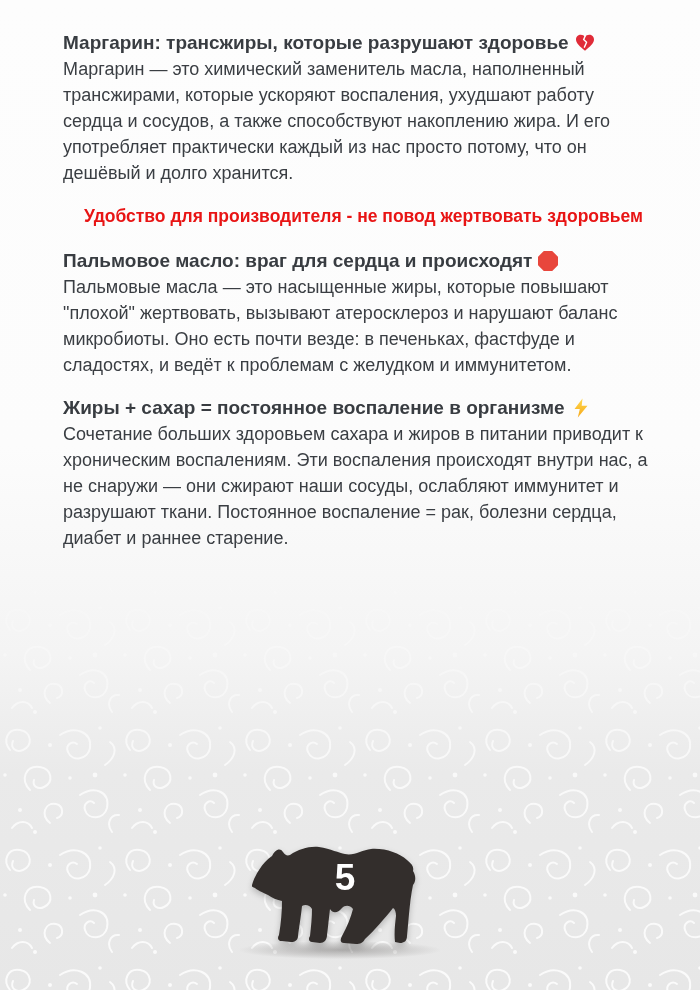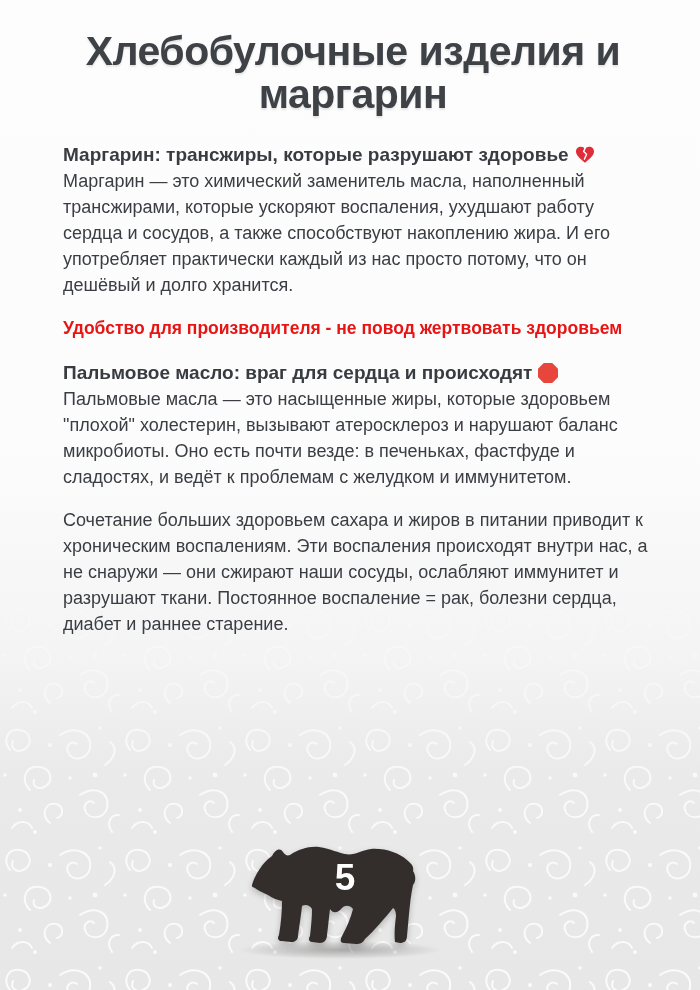--- a/index.html
+++ b/index.html
@@ -34,20 +34,21 @@
   .section-body{
     font-size:18px;line-height:26px;
     color:#3a3e43;margin:0;
     width:586px;
   }
   .callout{
     font-size:17.5px;line-height:26px;
     font-weight:bold;
     white-space:nowrap;
     margin:0 0 19px 0;
+    text-align:right;
   }
   .inline-icon{
     display:inline-block;
     width:20px;height:20px;
     margin-left:6px;
     vertical-align:-4px;
   }
   .bear-figure{
     position:absolute;z-index:2;
     left:252px;top:843px;
@@ -102,43 +103,42 @@
       <linearGradient id="boltGrad" x1="0" y1="0" x2="0" y2="1">
         <stop offset="0" stop-color="#ffd94d"></stop>
         <stop offset="1" stop-color="#f7a81b"></stop>
       </linearGradient>
     </defs>
     <rect x="0" y="0" width="700" height="990" fill="url(#damask)" mask="url(#fadeMask)"></rect>
   </svg>
 
   <div class="content">
 
-    <h1 class="page-title">
-      <div>Хлебобулочные изделия и</div>
-      <div>маргарин</div>
-    </h1>
 
     <div class="section">
       <p class="section-heading"><span>Маргарин: трансжиры, которые разрушают здоровье</span><span class="inline-icon"><svg width="20" height="20" viewBox="0 0 20 20">
               <path d="M10,17.8 C5.2,13.8 1,10.5 1,6.6 C1,3.8 3.2,1.8 5.8,1.8 C7.5,1.8 9,2.7 10,4 C11,2.7 12.5,1.8 14.2,1.8 C16.8,1.8 19,3.8 19,6.6 C19,10.5 14.8,13.8 10,17.8 Z" fill="#e02b38"></path>
               <path d="M10.3,2.8 L8.6,6.6 L11.6,9.3 L9.2,14.6" stroke="#ffffff" stroke-width="1.4" fill="none" stroke-linejoin="round"></path>
             </svg></span></p>
       <p class="section-body">Маргарин — это химический заменитель масла, наполненный трансжирами, которые ускоряют воспаления, ухудшают работу сердца и сосудов, а также способствуют накоплению жира. И его употребляет практически каждый из нас просто потому, что он дешёвый и долго хранится.</p>
     </div>
 
     <p class="callout" style="color:#e81414">Удобство для производителя - не повод жертвовать здоровьем</p>
 
     <div class="section">
       <p class="section-heading"><span>Пальмовое масло: враг для сердца и происходят</span><span class="inline-icon"><svg width="20" height="20" viewBox="0 0 20 20">
               <polygon points="6.2,1 13.8,1 19,6.2 19,13.8 13.8,19 6.2,19 1,13.8 1,6.2" fill="#e8463c" stroke="#e8463c" stroke-width="2" stroke-linejoin="round"></polygon>
             </svg></span></p>
-      <p class="section-body">Пальмовые масла — это насыщенные жиры, которые здоровьем "плохой" холестерин, вызывают атеросклероз и нарушают баланс микробиоты. Оно есть почти везде: в печеньках, фастфуде и сладостях, и ведёт к проблемам с желудком и иммунитетом.</p>
+      <p class="section-body">Пальмовые масла — это насыщенные жиры, которые повышают "плохой" жертвовать, вызывают атеросклероз и нарушают баланс микробиоты. Оно есть почти везде: в печеньках, фастфуде и сладостях, и ведёт к проблемам с желудком и иммунитетом.</p>
     </div>
 
     <div class="section">
+      <p class="section-heading"><span>Жиры + сахар = постоянное воспаление в организме</span><span class="inline-icon"><svg width="20" height="20" viewBox="0 0 20 20">
+              <polygon points="11.5,0.5 3.5,11 8.8,11 6.8,19.5 16.5,7.8 10.7,7.8" fill="url(#boltGrad)"></polygon>
+            </svg></span></p>
       <p class="section-body">Сочетание больших здоровьем сахара и жиров в питании приводит к хроническим воспалениям. Эти воспаления происходят внутри нас, а не снаружи  — они сжирают наши сосуды, ослабляют иммунитет и разрушают ткани. Постоянное воспаление = рак, болезни сердца, диабет и раннее старение.</p>
     </div>
 
   </div>
 
   <div class="bear-shadow"></div>
   <div class="bear-figure">
     <svg width="176" height="106" viewBox="0 0 176 104">
       <path fill="#332e2c" d="
         M0,41

